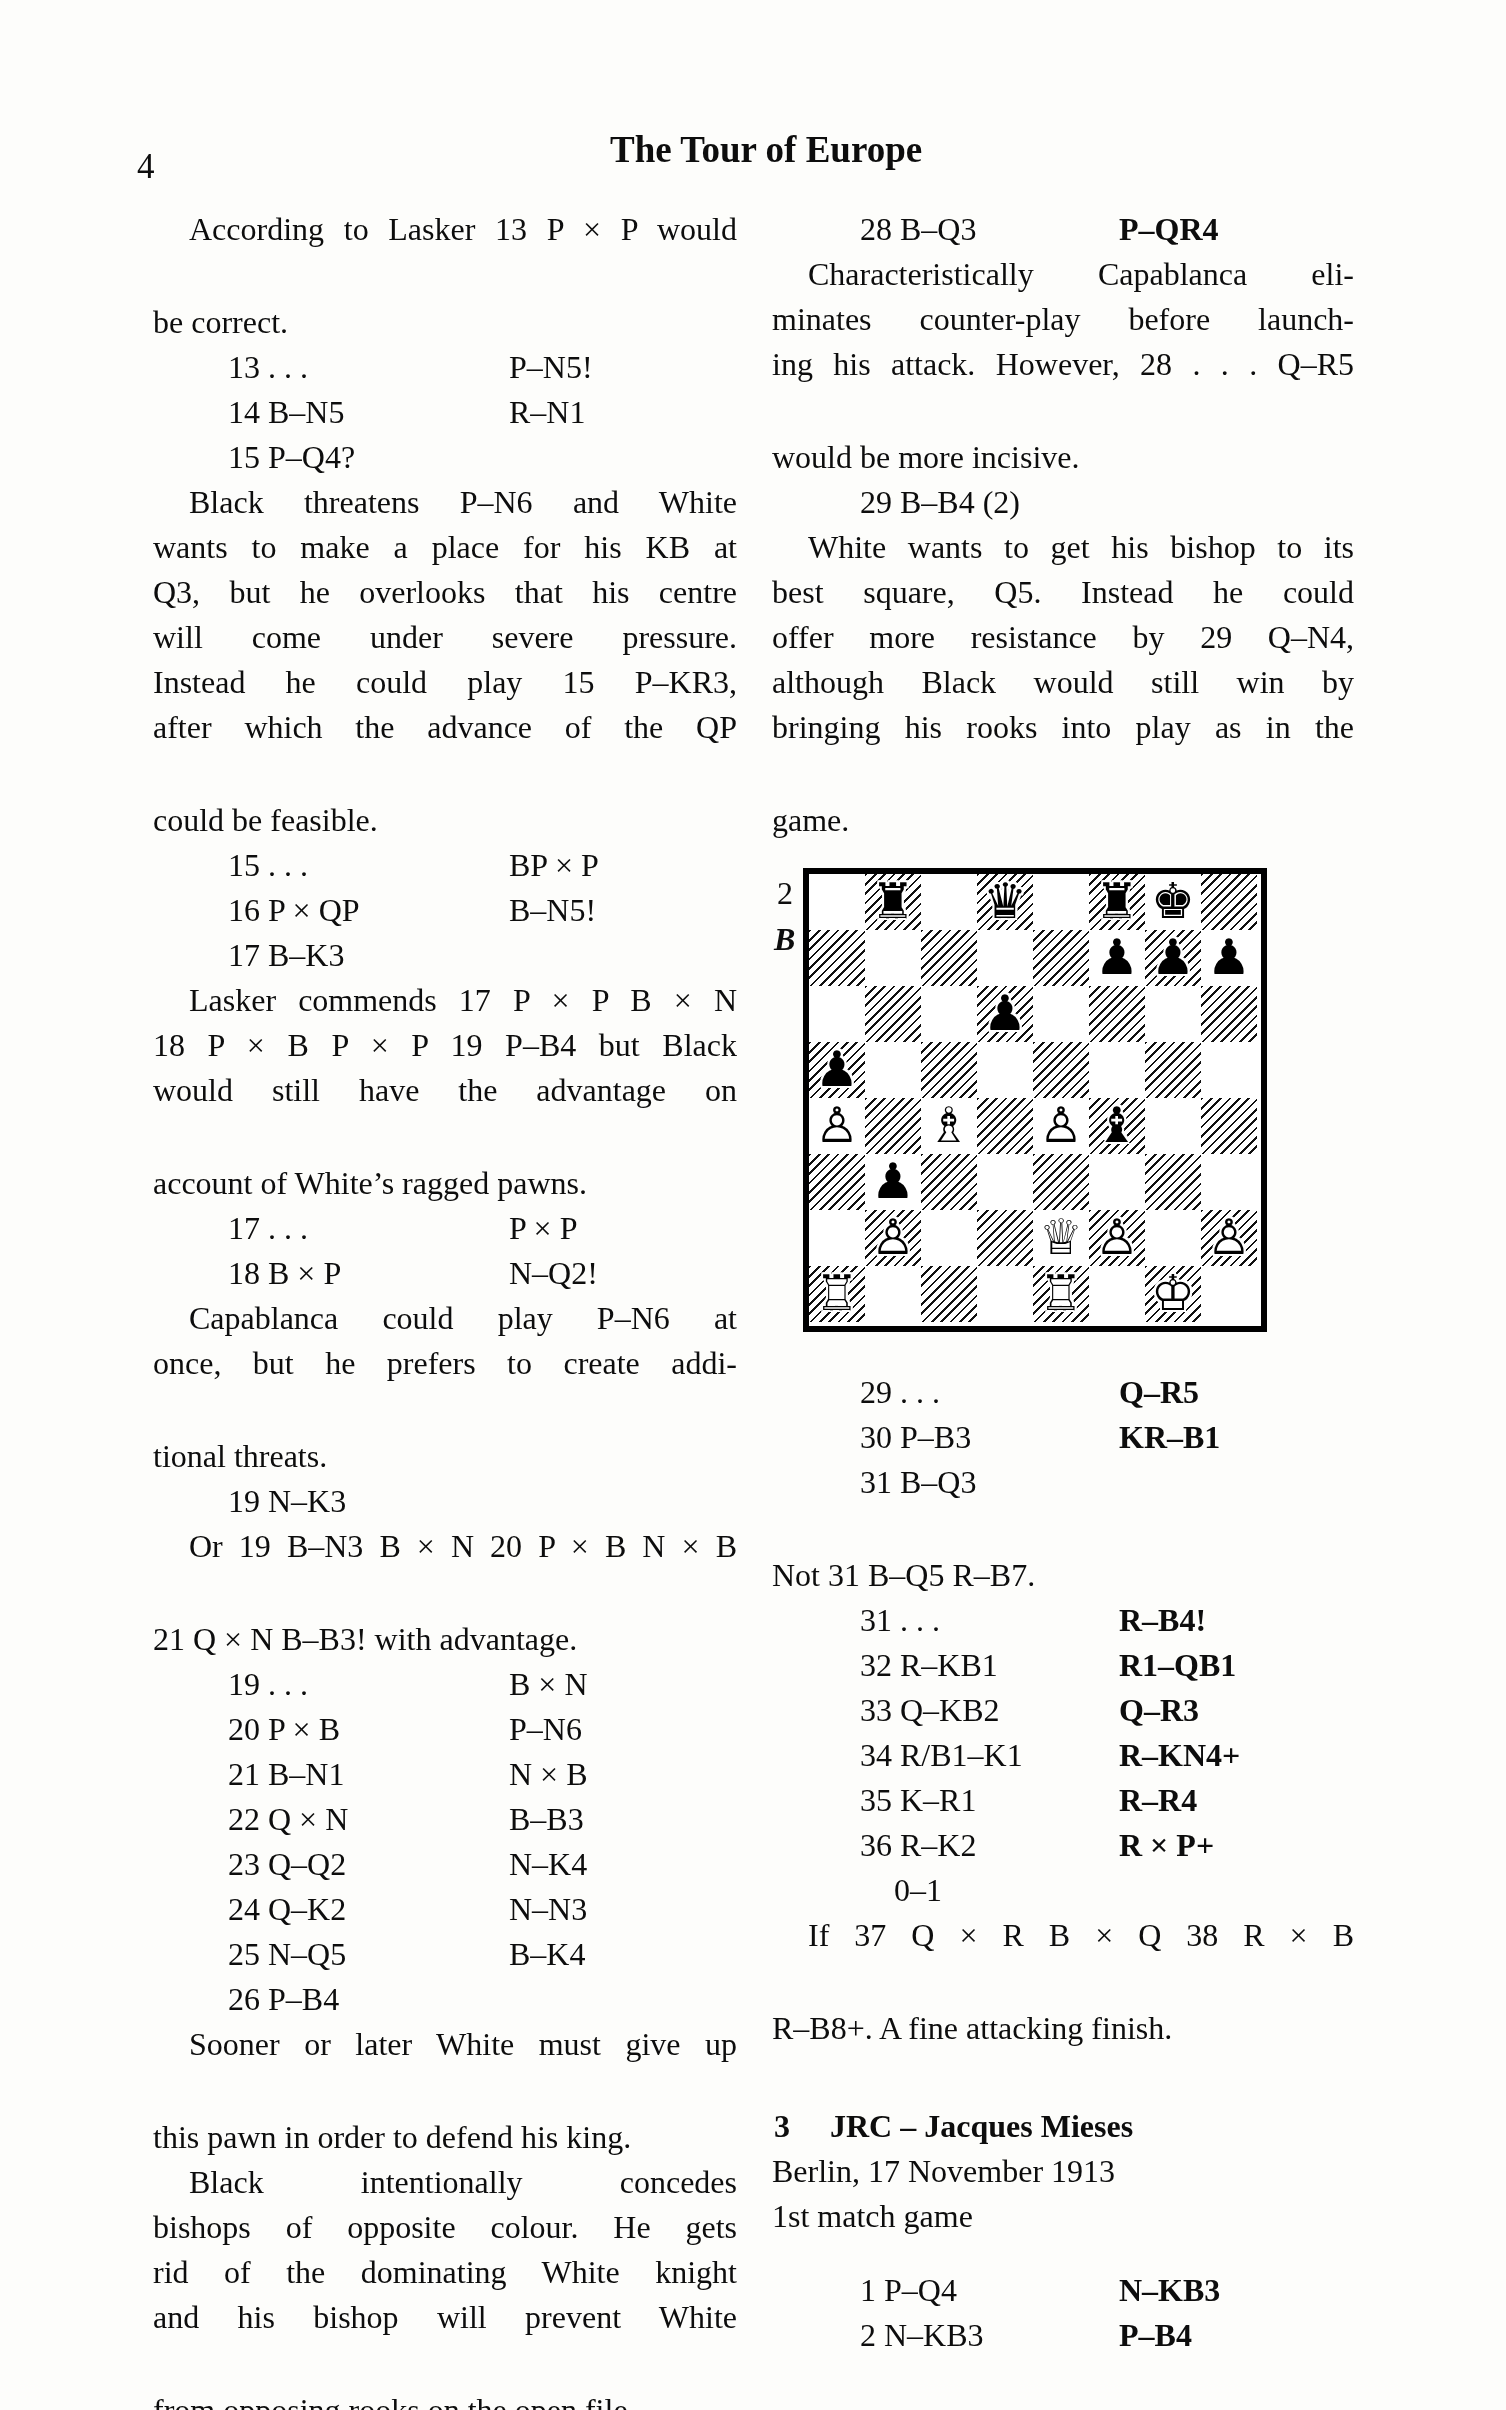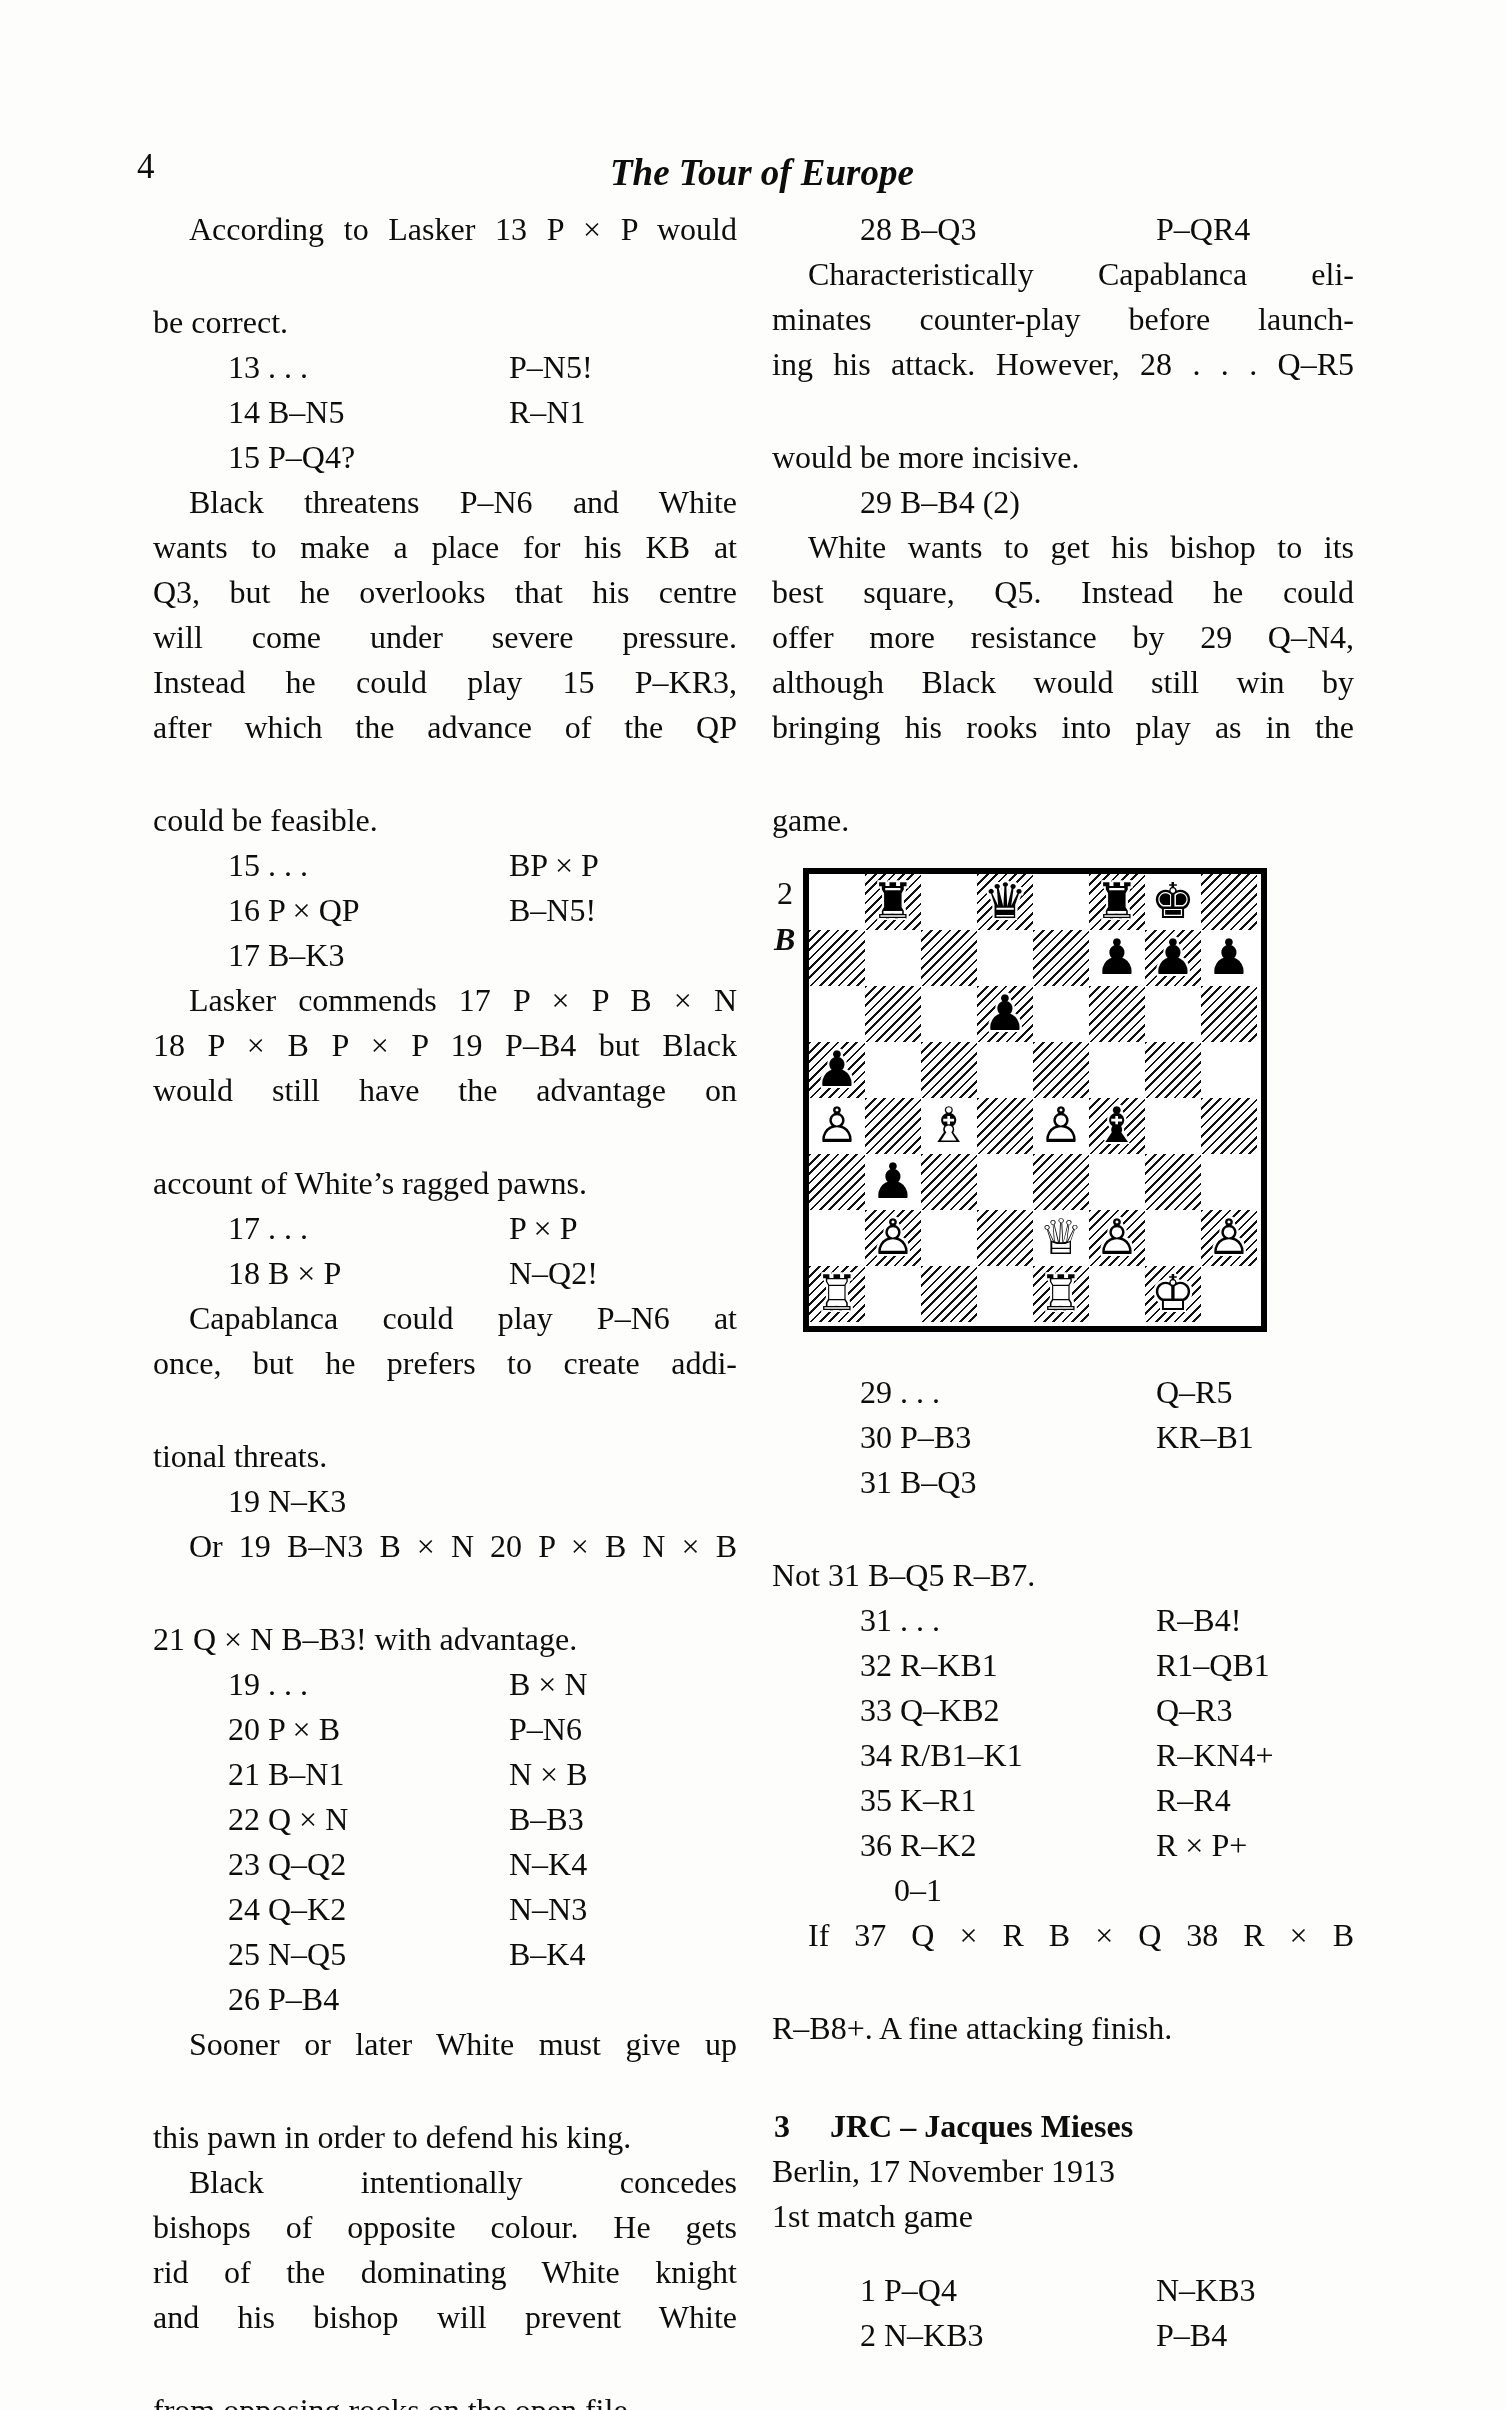--- a/index.html
+++ b/index.html
@@ -1,32 +1,32 @@
 <!DOCTYPE html>
 <html style="font-size:15px"><head>
 <meta charset="utf-8">
 <style>
   html,body{margin:0;padding:0;background:#ffffff;}
   .page{
     position:relative;width:1507px;height:2411px;background:#fdfdfb;
     font-family:"Liberation Serif","DejaVu Serif",serif;color:#0d0d0d;overflow:hidden;
   }
   .pagenum{position:absolute;left:137px;top:147px;font-size:35px;}
-  .runtitle{position:absolute;left:610px;top:151px;font-size:37px;font-weight:bold;font-style:italic;}
+  .runtitle{position:absolute;left:610px;top:128px;font-size:37px;font-weight:bold;}
   .col{position:absolute;top:207px;font-size:32px;line-height:45px;}
   .colL{left:153px;width:584px;font-family:Liberation Serif, serif;}
   .colR{left:772px;width:582px;}
   .pline{text-align:justify;text-align-last:justify;hyphens:none;}
   .pline.lastline{text-align-last:left;margin-top:48px;}
   .para.ind .pline.firstline{text-indent:36px;}
   .moves .mrow{position:relative;height:45px;}
   .mw{position:absolute;left:75px;white-space:pre;}
   .mb{position:absolute;left:356px;white-space:pre;}
   .colR .mw{left:88px;}
-  .colR .mb{left:384px;}
+  .colR .mb{left:347px;font-weight:bold;}
   .mres{position:absolute;left:122px;}
   .ghead .gline1{position:relative;height:45px;font-weight:bold;}
   .gnum{position:absolute;left:1.9px;}
   .gtitle{position:absolute;left:58px;}
   .gline{height:45px;}
   .diagram{position:relative;margin-left:31px;margin-top:24.5px;width:465px;}
   .dnum{position:absolute;left:-26px;top:3.8px;font-size:32px;}
   .dside{position:absolute;left:-29px;top:49px;font-size:32px;font-style:italic;font-weight:bold;}
   .board{
     display:grid;grid-template-columns:repeat(8,56px);grid-template-rows:repeat(8,56px);

